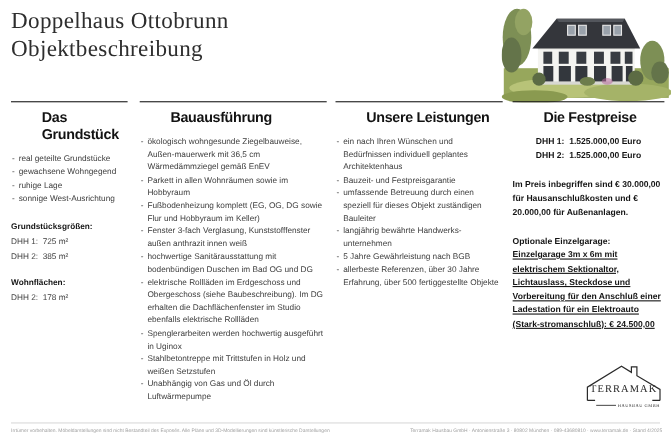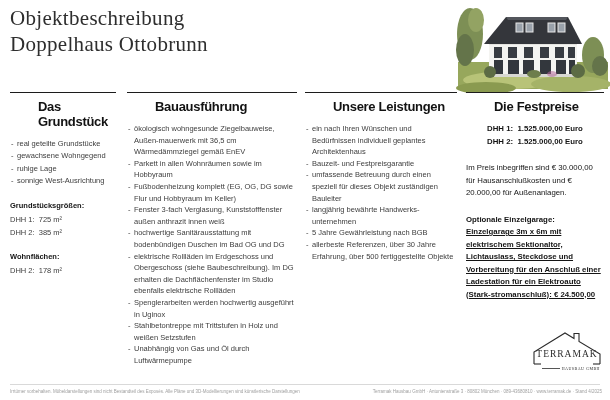--- a/index.html
+++ b/index.html
@@ -23,21 +23,21 @@
     color:#121212;letter-spacing:-.3px;padding-left:28px;
   }
   .col ul{list-style:none;margin:0;padding:0;font-size:7.5px;line-height:11.6px;color:#3d3d3d;}
   .col li{position:relative;padding-left:7px;}
   .col li::before{content:"-";position:absolute;left:1px;color:#3d3d3d;}
   .col1 ul{line-height:12.4px;}
   .sublabel{font-size:7.5px;font-weight:bold;color:#141414;margin-top:13px;margin-bottom:3px;}
   .row{font-size:7.5px;line-height:13px;white-space:pre-wrap;color:#3d3d3d;}
   
   .price{font-size:7.8px;font-weight:bold;color:#141414;line-height:12.5px;white-space:pre-wrap;text-align:center;}
-  .note{font-size:7.8px;font-weight:normal;color:#141414;line-height:12.5px;margin-top:14px;}
+  .note{font-size:7.8px;font-weight:bold;color:#141414;line-height:12.5px;margin-top:14px;}
   .garage-label{font-size:7.8px;font-weight:bold;color:#141414;line-height:12.5px;margin-top:14px;}
   .garage-text{font-size:7.8px;font-weight:bold;color:#141414;line-height:12.5px;text-decoration:underline;}
   
   .logo{position:absolute;left:528px;top:331px;width:78px;height:50px;}
   .logo svg{display:block;width:100%;height:100%;}
   .logo .brand{
     position:absolute;left:8px;top:18px;width:62px;text-align:center;
     font-family:"Liberation Serif",serif;font-size:9.5px;letter-spacing:1px;color:#2b2b2b;
   }
   .logo .brand-sub{
@@ -48,22 +48,22 @@
   .footer-rule{position:absolute;left:10px;top:384px;width:590px;border-top:1px solid #d9d9d9;}
   .footer{position:absolute;top:389px;font-size:4.5px;line-height:6px;color:#9f9f9f;}
   .footer-left{left:10px;width:330px;}
   .footer-right{right:8px;text-align:right;width:260px;}
   .footer a{color:#9f9f9f;text-decoration:none;}
 </style>
 </head>
 <body>
 
 <div class="page-title">
+  <div>Doppelhaus Ottobrunn</div>
   <div>Objektbeschreibung</div>
-  <div>Doppelhaus Ottobrunn</div>
 </div>
 
 <div class="hero">
   <svg viewBox="0 0 154 93">
     <rect x="0" y="0" width="154" height="93" fill="#ffffff"></rect>
 
     <g>
       <rect x="2" y="62" width="150" height="27" fill="#97a75c"></rect>
       <ellipse cx="55" cy="80" rx="48" ry="9" fill="#b8c378"></ellipse>
       <ellipse cx="115" cy="84" rx="40" ry="8" fill="#a5b368"></ellipse>

